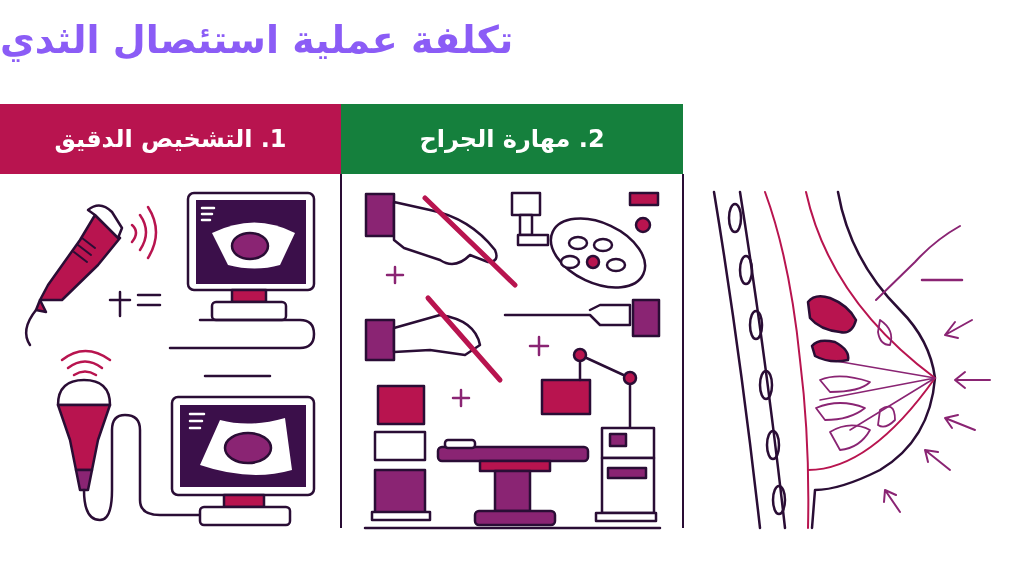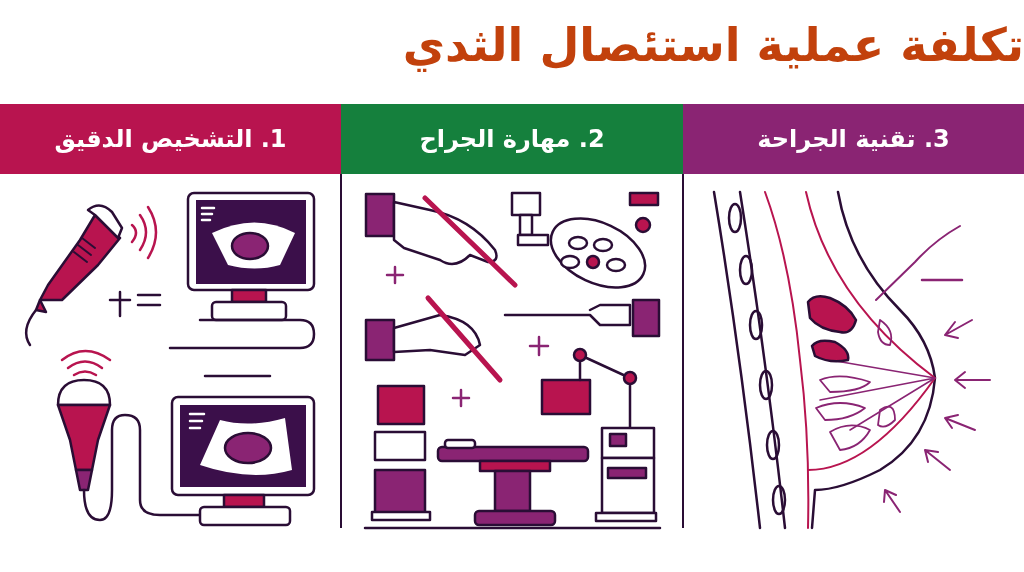--- a/index.html
+++ b/index.html
@@ -1,22 +1,22 @@
 <!DOCTYPE html>
 <html><head>
 <meta charset="utf-8">
 <style>
   html, body { margin:0; padding:0; }
   body {
     width:1024px; height:572px; overflow:hidden; background:#ffffff;
     font-family: "DejaVu Sans", sans-serif; position:relative;
   }
   .title {
-    position:absolute; top:18px; left:0; width:1024px; text-align:right;
-    font-size:46px; font-weight:bold; color:#c2410c; direction:rtl;
+    position:absolute; top:18px; left:0; width:1024px; text-align:left;
+    font-size:38px; font-weight:bold; color:#8b5cf6; direction:rtl;
   }
   .header-row { position:absolute; top:104px; left:0; width:1024px; height:70px; display:flex; }
   .header-cell {
     height:70px; display:flex; align-items:center; justify-content:center;
     color:#ffffff; font-size:24px; font-weight:bold; direction:rtl;
   }
   .h1 { width:341px; }
   .h2 { width:342px; }
   .h3 { width:341px; }
   .divider { position:absolute; top:174px; width:2px; height:354px; background:#2a0d35; }
@@ -27,23 +27,20 @@
 <body>
 
 <div class="title">تكلفة عملية استئصال الثدي</div>
 
 <div class="header-row">
   <div class="header-cell h1" style="background:#b8144f">
     <span>1. التشخيص الدقيق</span>
   </div>
   <div class="header-cell h2" style="background:#15803d">
     <span>2. مهارة الجراح</span>
-  </div>
-  <div class="header-cell h3" style="background:#8a2473">
-    <span>3. تقنية الجراحة</span>
   </div>
 </div>
 
 <div class="divider" style="left:340px"></div>
 <div class="divider" style="left:682px"></div>
 
 <div class="panel" style="left:0;width:340px">
 <svg width="340" height="356" viewBox="0 174 340 356" stroke="#2a0d35" stroke-width="2.5" fill="none" stroke-linecap="round" stroke-linejoin="round">
 
   <g>

